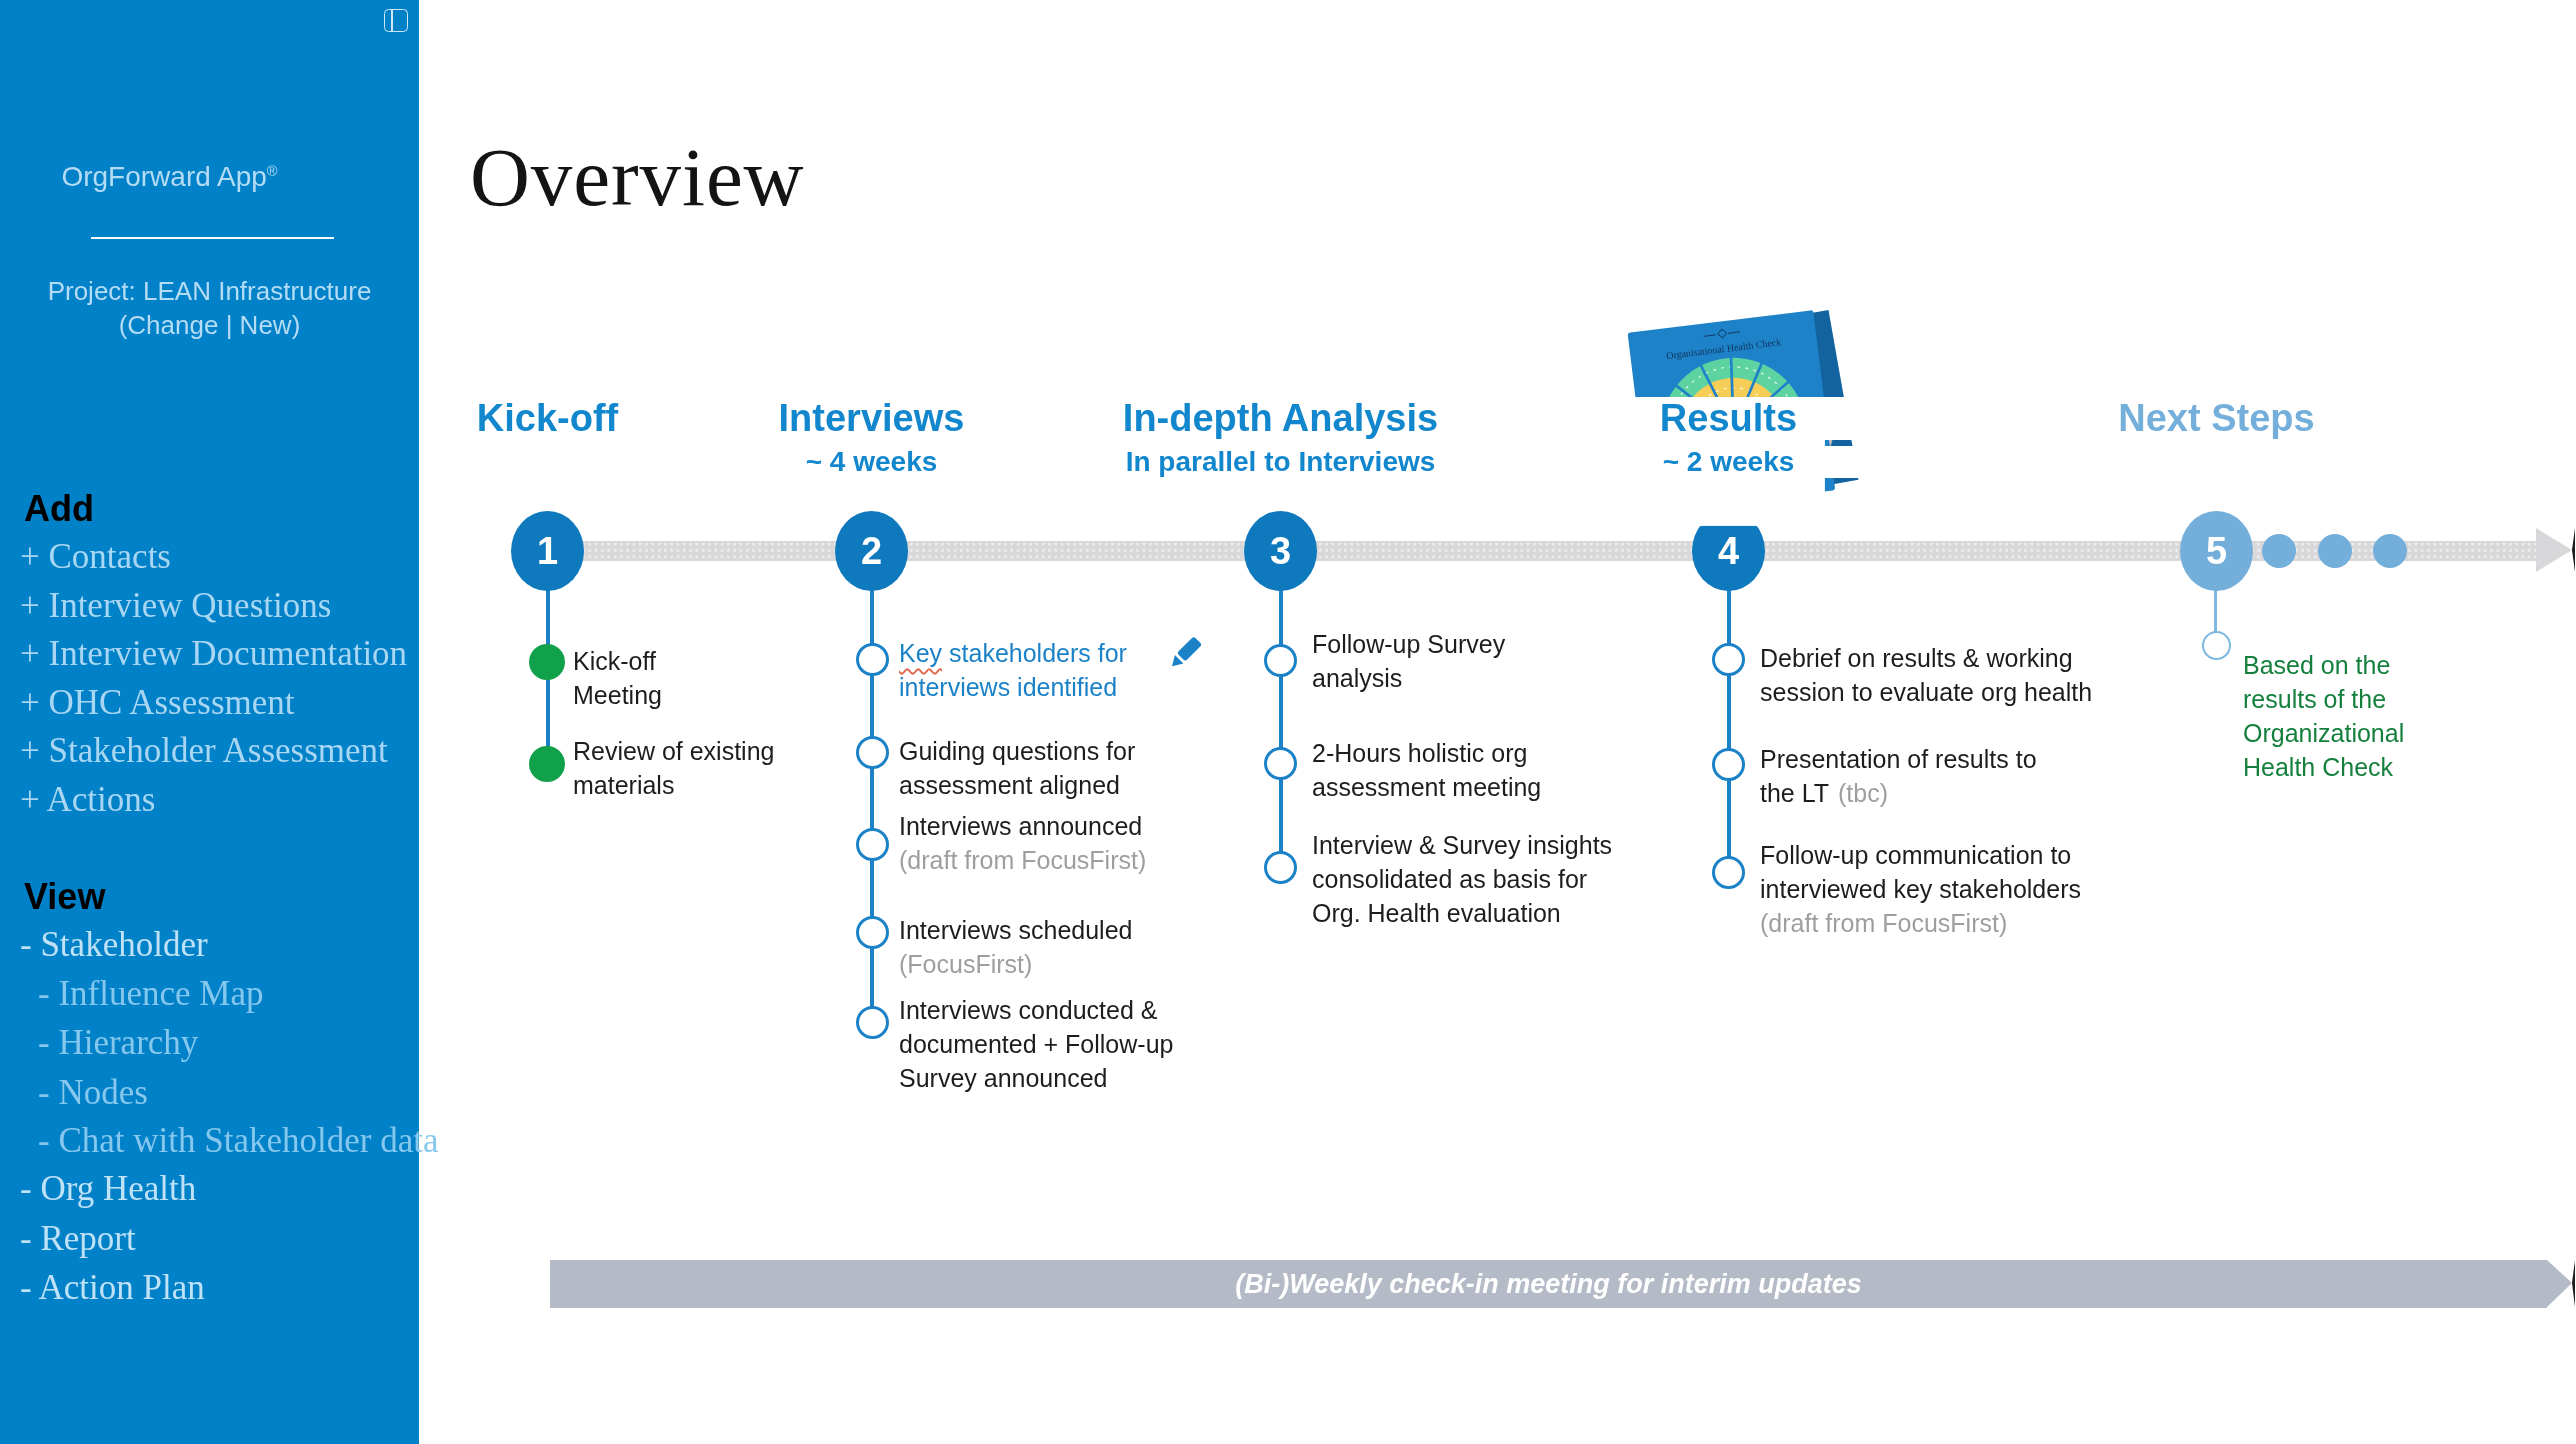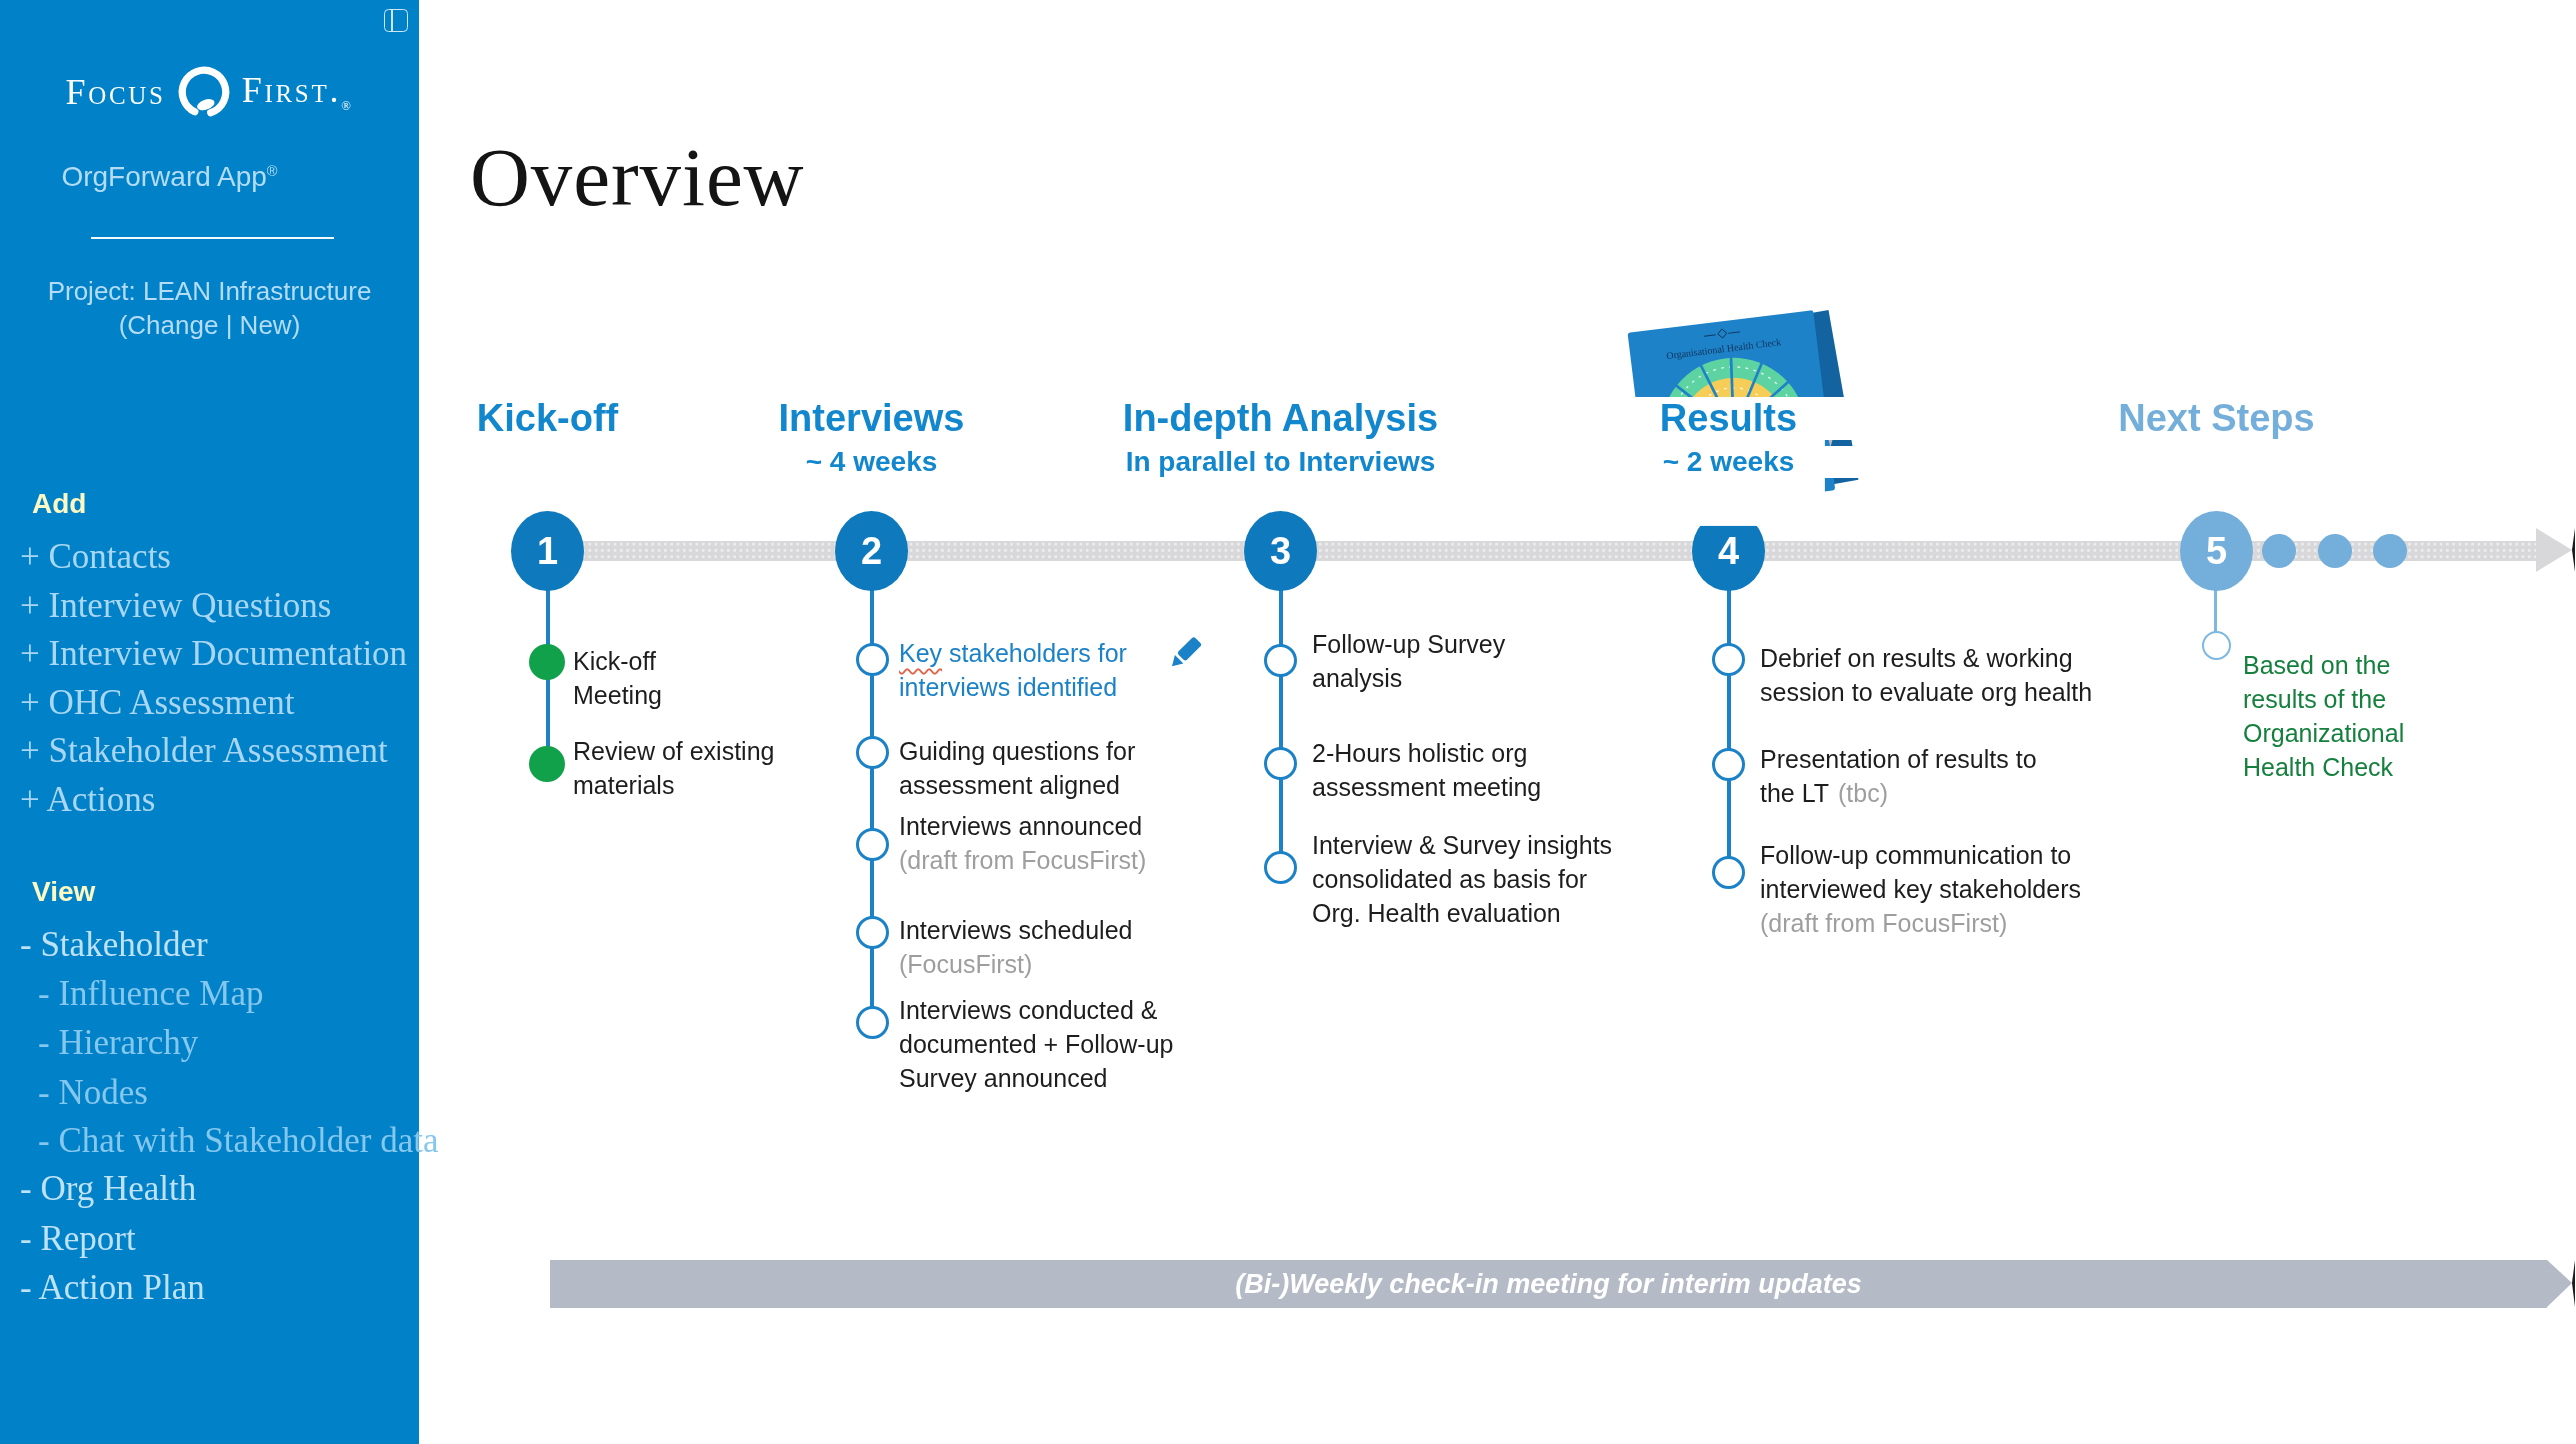--- a/index.html
+++ b/index.html
@@ -14,21 +14,21 @@
   .logo-row{position:absolute;left:0;top:63px;width:419px;display:flex;align-items:center;
             justify-content:center;gap:9px;color:#ffffff;}
   .logo-word{font-family:"Liberation Serif",serif;font-variant-caps:small-caps;font-size:36px;
              letter-spacing:2.7px;color:#fff;}
   .logo-reg{font-size:12.7px;vertical-align:sub;}
   .appname{position:absolute;left:0;top:161px;width:339px;text-align:center;font-size:28px;color:#b5dcf5;}
   .appname sup{font-size:14.5px;}
   .divider{position:absolute;left:91px;top:237px;width:243px;height:1.8px;background:#f2f9ff;}
   .project{position:absolute;left:0;top:274px;width:419px;text-align:center;font-size:26px;
            line-height:34px;color:#b5dcf5;}
-  .side-h{position:absolute;left:32px;font-size:28px;font-weight:bold;color:#fef9c3;}
+  .side-h{position:absolute;left:24px;font-size:36px;font-weight:bold;color:#000000;}
   .side-item{position:absolute;left:20px;font-size:35px;color:#a9d7f3;white-space:nowrap;cursor:pointer;font-family:Liberation Serif, serif;}
   .side-item.lvl1{color:#bfe2f7;}
   .side-item.sub{left:38px;color:#86c7ee;}
 
   
   .page-title{position:absolute;left:470px;top:129px;font-family:"Liberation Serif",serif;
               font-size:83px;color:#141414;letter-spacing:0.9px;}
   .ph-title{position:absolute;width:381px;text-align:center;font-size:38px;font-weight:bold;
             color:#1287cd;top:397px;z-index:6;white-space:nowrap;}
   .ph-title.light{color:#74aeda;}
@@ -71,28 +71,20 @@
               border-left:25px solid #b4bac6;}
   .banner-text{position:absolute;left:550px;top:1260px;width:1997px;height:48px;line-height:48px;
                text-align:center;color:#ffffff;font-size:27px;font-style:italic;font-weight:bold;z-index:2;}
 </style>
 </head>
 <body>
 
 <div class="sidebar">
   <div class="toggle"></div>
 
-  <div class="logo-row">
-    <span class="logo-word">Focus</span>
-    <svg width="58" height="58" viewBox="0 0 64 64">
-      <circle cx="32" cy="32" r="24" fill="none" stroke="#ffffff" stroke-width="8" stroke-dasharray="132 20" stroke-linecap="round" transform="rotate(115 32 32)"></circle>
-      <ellipse cx="34" cy="46" rx="10" ry="5.5" fill="#ffffff" transform="rotate(-20 34 46)"></ellipse>
-    </svg>
-    <span class="logo-word"><span>First.</span><span class="logo-reg">®</span></span>
-  </div>
 
   <div class="appname"><span>OrgForward App</span><sup>®</sup></div>
 
   <div class="divider"></div>
 
   <div class="project">
     <span class="ln" style="display:block">Project: LEAN Infrastructure</span>
     <span class="ln" style="display:block">(Change | New)</span>
   </div>
 

